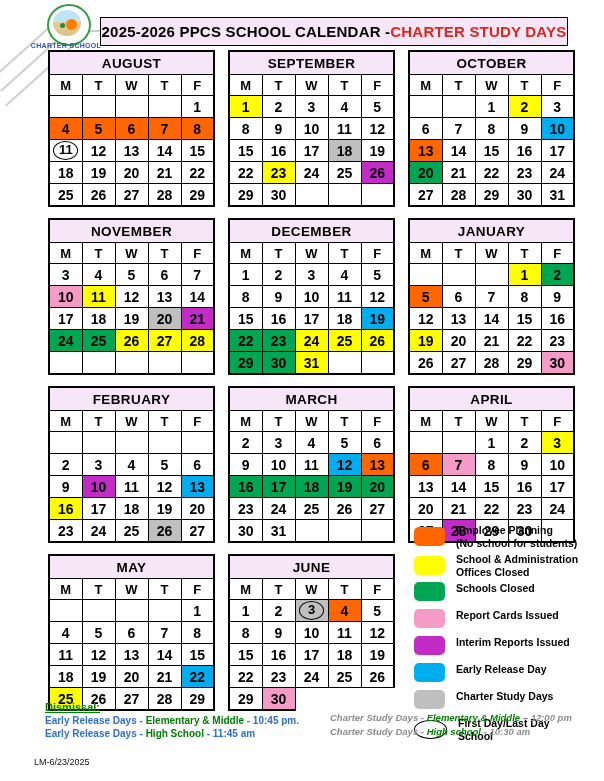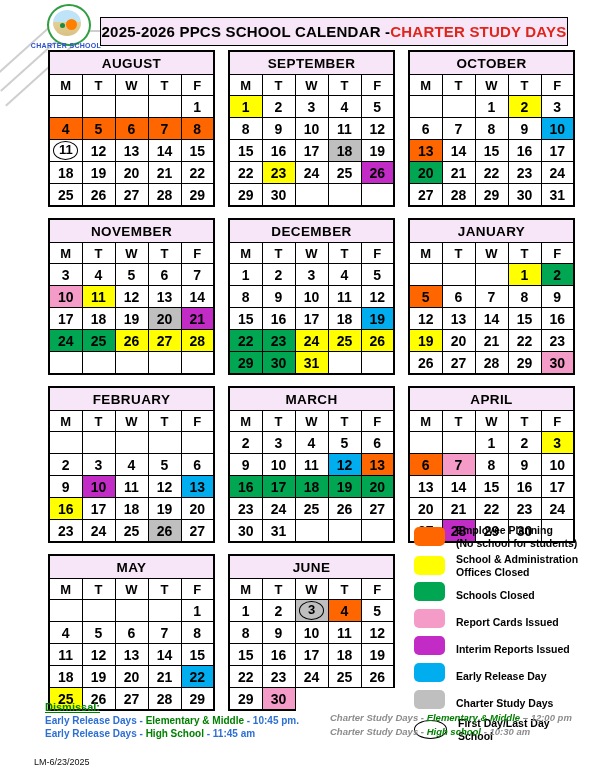--- a/index.html
+++ b/index.html
@@ -40,21 +40,21 @@
   .month tbody tr:last-child td:not(.ghost){border-bottom-width:2px;}
   .month .mname{height:22px;background:#F7E6F7;font-size:13.5px;letter-spacing:.4px;}
   .month .wd{height:20px;font-size:13px;background:#fff;}
   .month td{height:21px;font-size:14px;background:#fff;}
   .month td.ghost{border:none;background:transparent;}
   .circ{display:inline-block;min-width:23px;height:17px;line-height:15px;
     border:1.5px solid #000;border-radius:50%;font-size:13px;}
 
   
   .legend{position:absolute;left:414px;top:524px;width:190px;}
-  .lg-item{display:flex;align-items:flex-end;gap:11px;margin-bottom:8px;min-height:15px;}
+  .lg-item{display:flex;align-items:flex-start;gap:11px;margin-bottom:8px;min-height:15px;}
   .lg-item.two{align-items:center;margin-bottom:4px;}
   .lg-swatch{width:31px;height:19px;border-radius:5px;flex:0 0 auto;}
   .lg-oval{width:31px;height:17px;border-radius:50%;border:1.5px solid #000;background:#fff;flex:0 0 auto;}
   .lg-label{font-size:10.5px;font-weight:bold;line-height:1.2;color:#000;}
 
   
   .dismissal{position:absolute;left:45px;top:701px;font-weight:bold;}
   .d-title{color:#008000;font-size:11px;text-decoration:underline;margin-bottom:1px;}
   .d-line{font-size:10px;line-height:1.3;white-space:nowrap;}
   .charter-times{position:absolute;left:330px;top:711px;font-weight:bold;}

